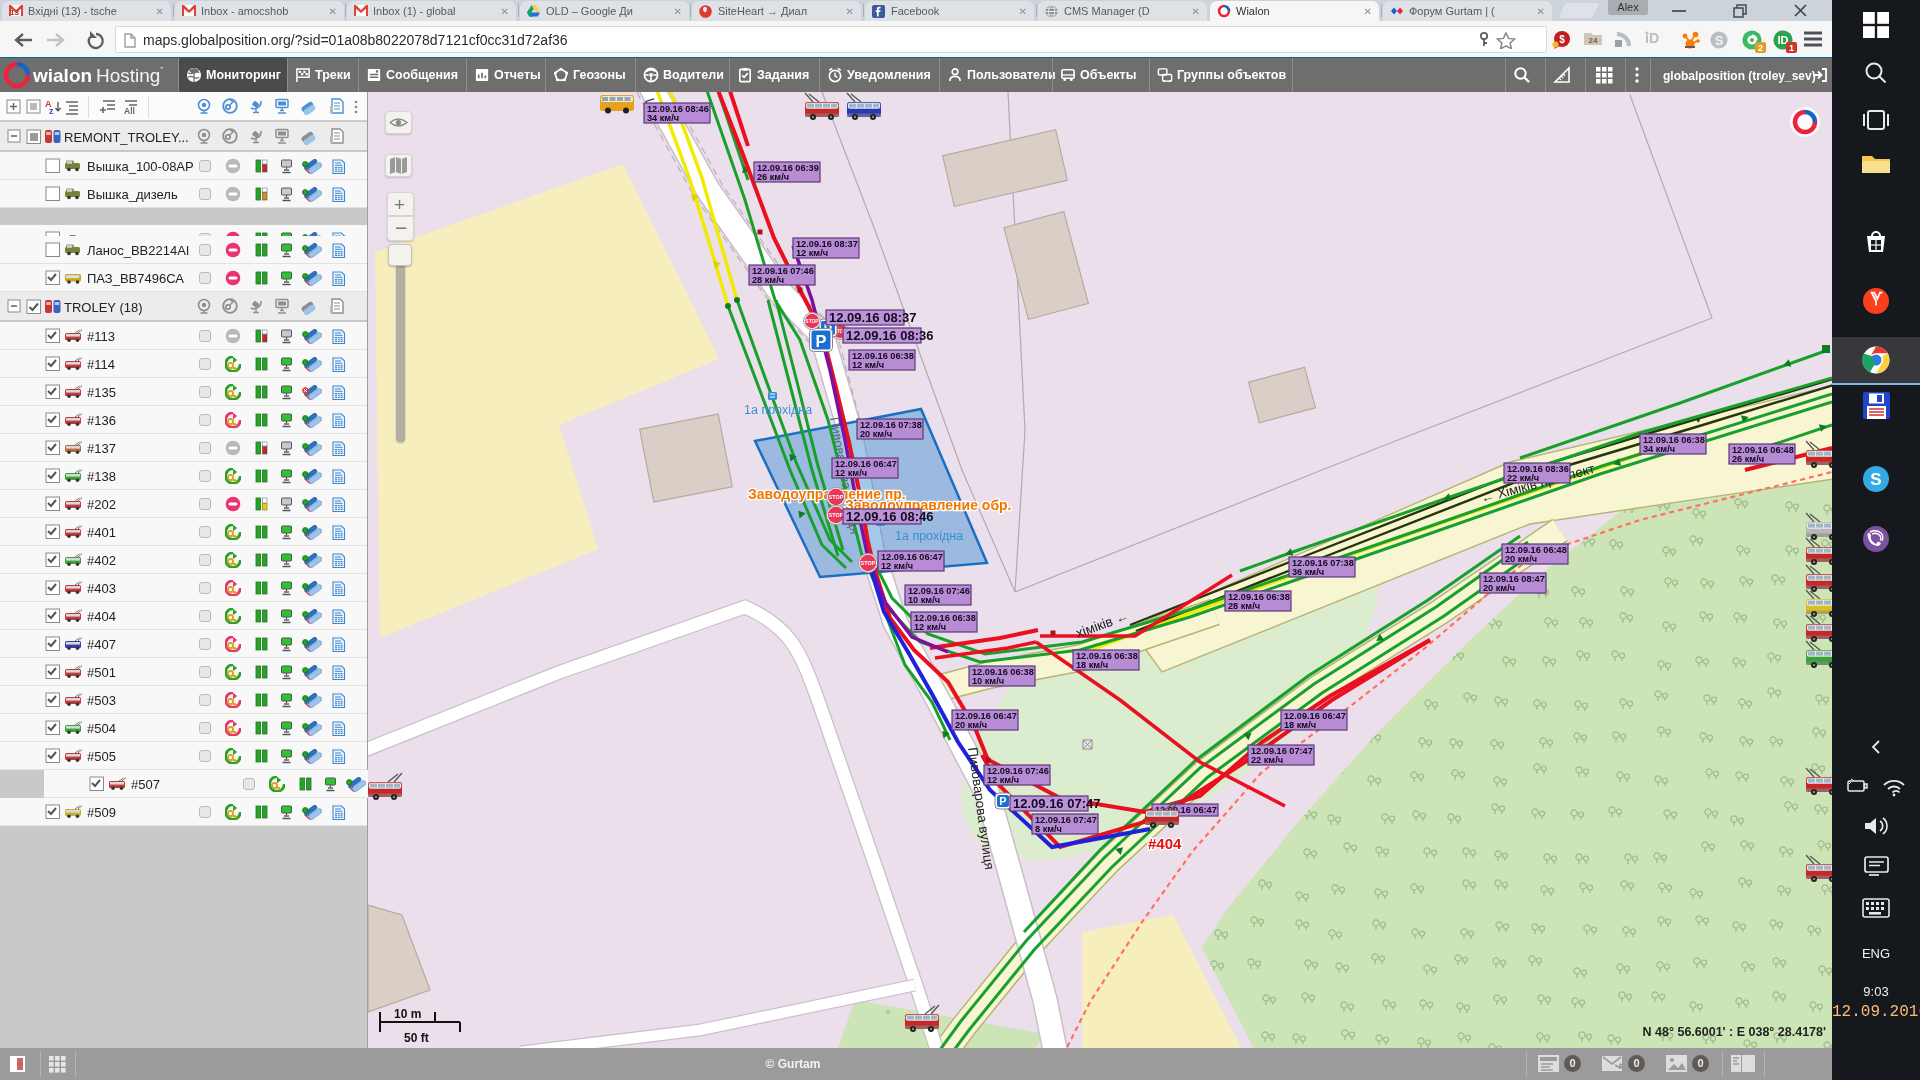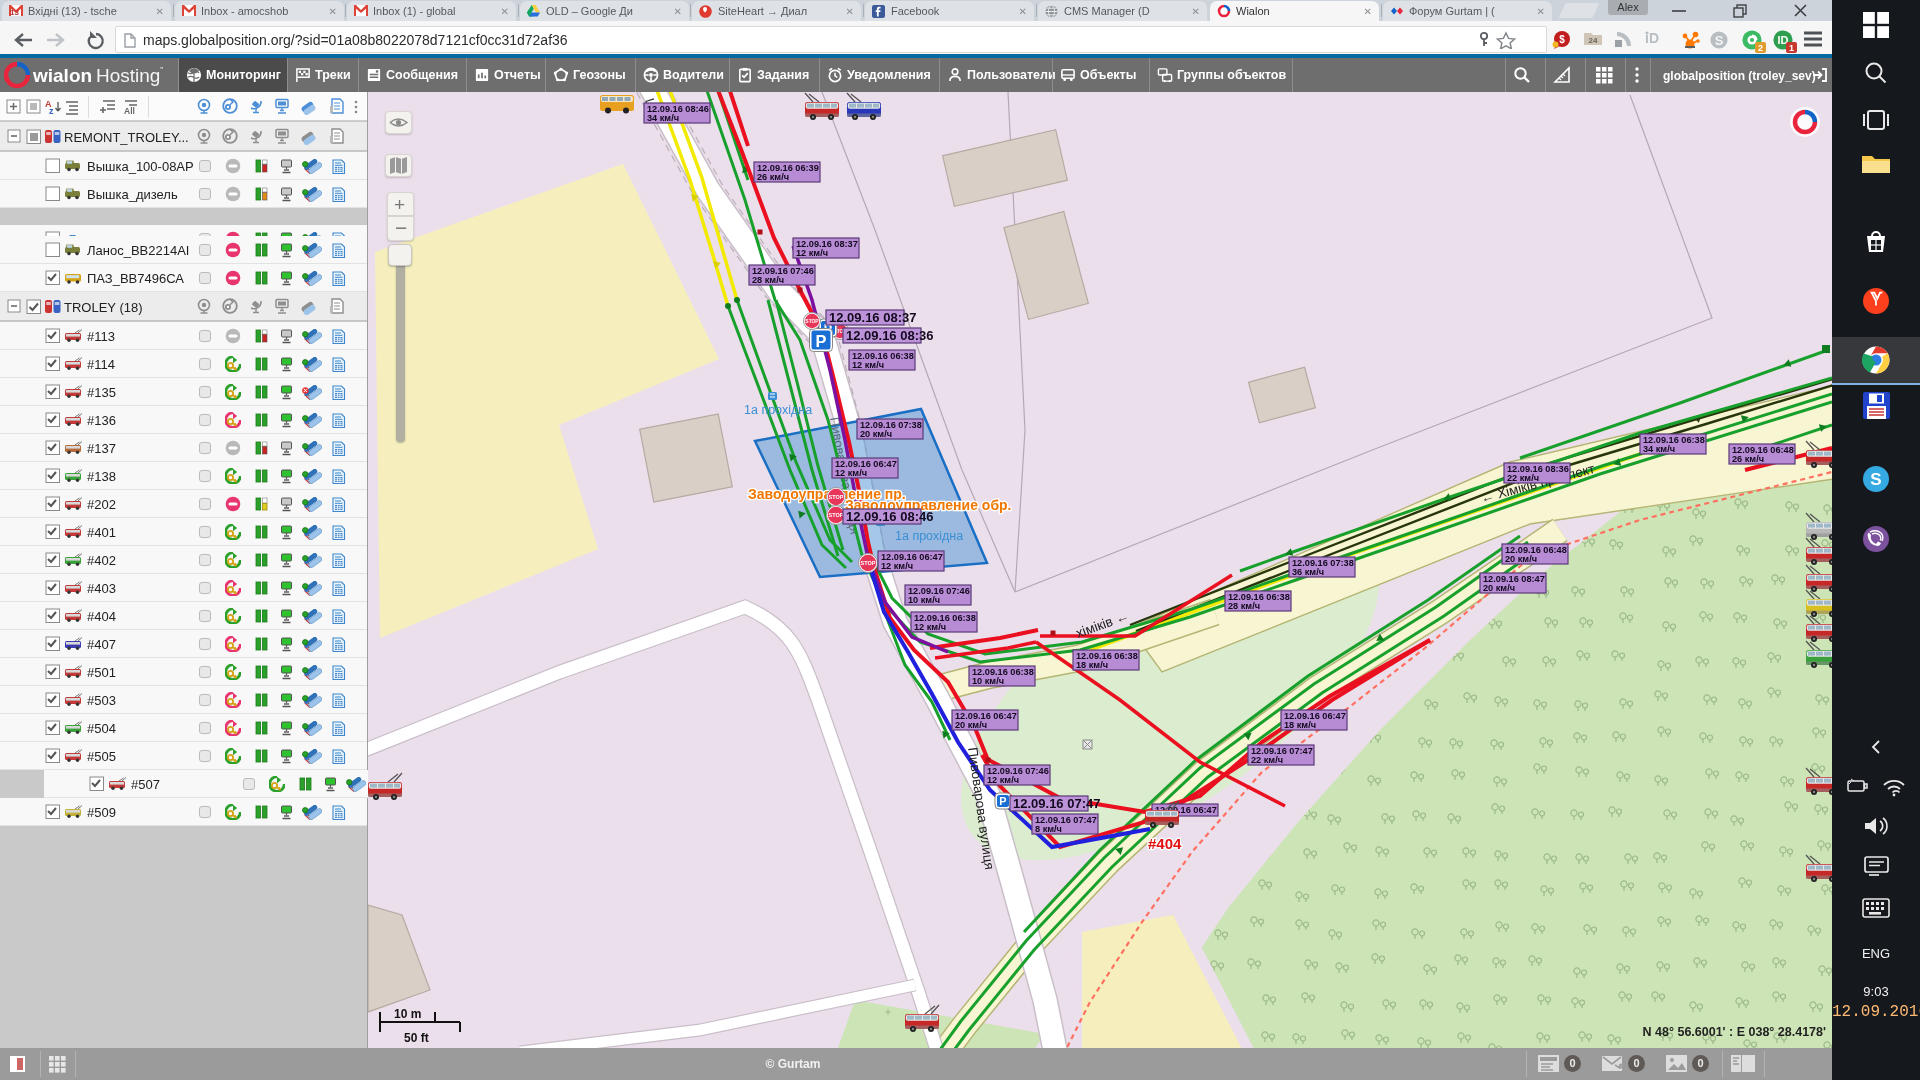--- a/index.html
+++ b/index.html
@@ -8,21 +8,21 @@
 #stage{position:relative;width:1920px;height:1080px;background:#fff;}
 
 #tabbar{left:0;top:0;width:1832px;height:21px;background:#cdd3da;}
 .tab{position:absolute;top:1px;height:20px;border-radius:7px 7px 0 0;
  background:#dee2e7;font-size:11px;color:#55585c;}
 .tab .ttl{position:absolute;left:26px;top:4px;right:20px;white-space:nowrap;overflow:hidden;}
 .tab .tx{position:absolute;right:7px;top:5px;font-size:10px;color:#8a8f94;}
 .tab.active{background:#f6f6f6;z-index:3;color:#2f3134;}
 .tabsep{position:absolute;top:4px;width:1px;height:13px;background:#aab0b6;}
 
-#toolbar{left:0;top:21px;width:1832px;height:37px;background:#f6f6f6;border-bottom:4px solid #0369a1;}
+#toolbar{left:0;top:21px;width:1832px;height:37px;background:#f6f6f6;border-bottom:1px solid #0369a1;}
 #urlbox{position:absolute;left:115px;top:5px;width:1432px;height:27px;background:#fff;
  border:1px solid #d9d9d9;border-radius:2px;}
 #urltext{position:absolute;left:27px;top:5px;font-size:14px;color:#2b2b2b;white-space:nowrap;}
 
 #wnav{left:0;top:58px;width:1832px;height:34px;background:#6e6e6e;}
 .wbtn{position:absolute;top:0;height:34px;color:#fff;font-size:13px;font-weight:bold;}
 .wbtn .lbl{position:absolute;top:10px;white-space:nowrap;}
 .wsep{position:absolute;top:0;width:1px;height:34px;background:#8d8d8d;}
 
 #sidebar{left:0;top:92px;width:368px;height:956px;background:#c9c9c9;border-right:1px solid #9f9f9f;}

